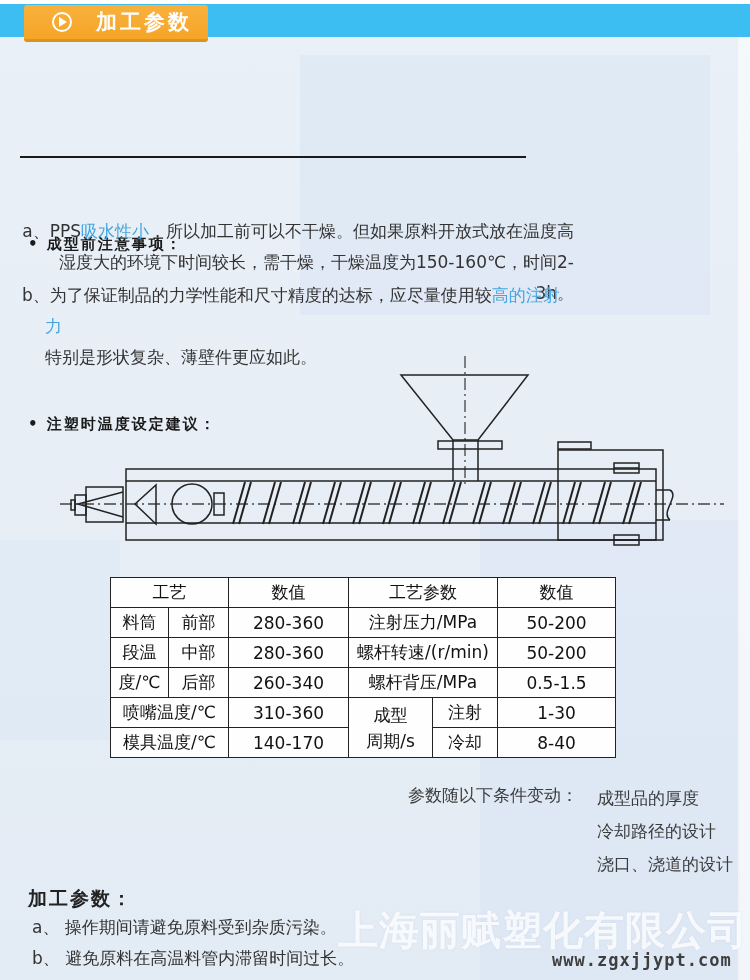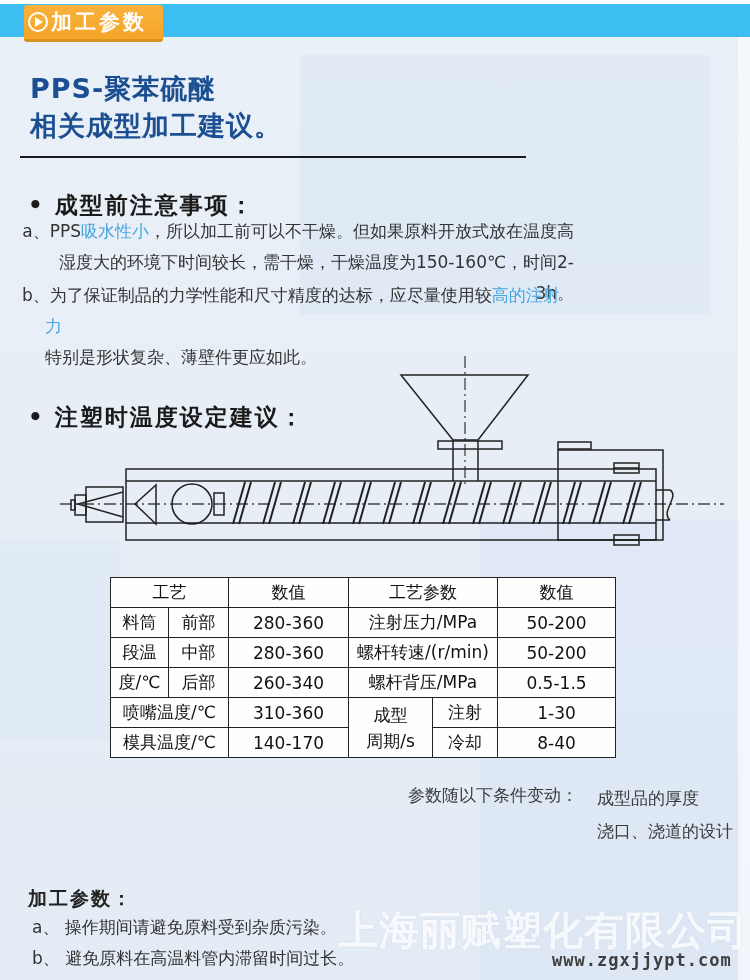--- a/index.html
+++ b/index.html
@@ -9,39 +9,39 @@
   
   .ghost{position:absolute;pointer-events:none;}
   .ghost1{left:300px;top:55px;width:410px;height:260px;background:rgba(205,222,242,.30);}
   .ghost2{left:480px;top:520px;width:260px;height:460px;background:rgba(208,224,243,.28);}
   .ghost3{left:0px;top:540px;width:120px;height:200px;background:rgba(210,226,244,.22);}
   .edge-right{position:absolute;right:0;top:37px;width:12px;height:943px;background:rgba(255,255,255,.55);}
   .strip-top{position:absolute;left:0;top:0;width:750px;height:4px;background:#ffffff;}
 
   
   .topbar{position:absolute;left:0;top:4px;width:750px;height:33px;background:#3dbef2;}
-  .badge{position:absolute;left:24px;top:5px;height:37px;padding:0 16px 0 4px;
+  .badge{position:absolute;left:24px;top:5px;height:37px;padding:0 16px 0 28px;
          background:linear-gradient(180deg,#f9b13d 0%,#f5a527 100%);
          border-bottom:3px solid #d8941c;border-radius:3px;
-         display:flex;align-items:center;gap:3px;box-sizing:border-box;}
+         display:flex;align-items:center;gap:24px;box-sizing:border-box;}
   .badge-circle{width:20px;height:20px;border:2px solid #fff;border-radius:50%;
          display:flex;align-items:center;justify-content:center;box-sizing:border-box;}
   .badge-tri{width:0;height:0;border-left:8px solid #fff;border-top:5px solid transparent;
          border-bottom:5px solid transparent;margin-left:2px;}
   .badge-label{color:#fff;font-size:21px;font-weight:bold;letter-spacing:3px;white-space:nowrap;}
 
   
   .title{position:absolute;left:30px;top:70px;color:#1b4f92;font-weight:bold;
          font-size:27px;line-height:37px;letter-spacing:1px;}
   .divider{position:absolute;left:20px;top:156px;width:506px;height:2px;background:#1a1a1a;}
 
   
-  .sec-heading{position:absolute;color:#1a1a1a;font-size:23px;font-weight:bold;letter-spacing:2px;white-space:nowrap;}
+  .sec-heading{position:absolute;color:#1a1a1a;font-size:15px;font-weight:bold;letter-spacing:2px;white-space:nowrap;margin-top:45px;}
   .sec1{left:28px;top:190px;}
-  .sec2{left:28px;top:402px;}
+  .sec2{left:28px;top:370px;}
   .para{position:absolute;left:22px;width:552px;font-size:17px;line-height:31px;color:#333;
         padding-left:23px;text-indent:-23px;box-sizing:border-box;}
   .para-a{top:216px;text-align:right;}
   .para-b{top:280px;}
   .hl{color:#45a5e0;}
 
   
   .diagram{position:absolute;left:58px;top:352px;}
   .diagram path,.diagram rect,.diagram line,.diagram circle{fill:none;stroke:#222;stroke-width:1.5;}
   .diagram .cl{stroke:#444;stroke-width:1.3;stroke-dasharray:12 4 2 4;}
@@ -85,24 +85,20 @@
 
   <div class="topbar"></div>
 
   <div class="badge">
     <span class="badge-circle">
       <span class="badge-tri"></span>
     </span>
     <span class="badge-label">加工参数</span>
   </div>
 
-  <div class="title">
-    <div>PPS-聚苯硫醚</div>
-    <div>相关成型加工建议。</div>
-  </div>
   <div class="divider"></div>
 
   <div class="sec-heading sec1">
     <span>•</span>
     <span>成型前注意事项：</span>
   </div>
 
   <div class="para para-a">
     <span>a、PPS</span><span class="hl">吸水性小</span><span>，所以加工前可以不干燥。但如果原料开放式放在温度高</span><br>
     <span>湿度大的环境下时间较长，需干燥，干燥温度为150-160℃，时间2-3h。</span>
@@ -220,20 +216,21 @@
       <td>冷却</td>
       <td>8-40</td>
     </tr>
   </tbody>
     </table>
 
   <div class="variation">
     <div class="label">参数随以下条件变动：</div>
     <div class="items">
       <div>成型品的厚度</div>
+      <div>冷却路径的设计</div>
       <div>浇口、浇道的设计</div>
     </div>
   </div>
 
   <div class="tips">
     <div class="tips-heading">加工参数：</div>
     <div class="tip">a、 操作期间请避免原料受到杂质污染。</div>
     <div class="tip">b、 避免原料在高温料管内滞留时间过长。</div>
   </div>
 

